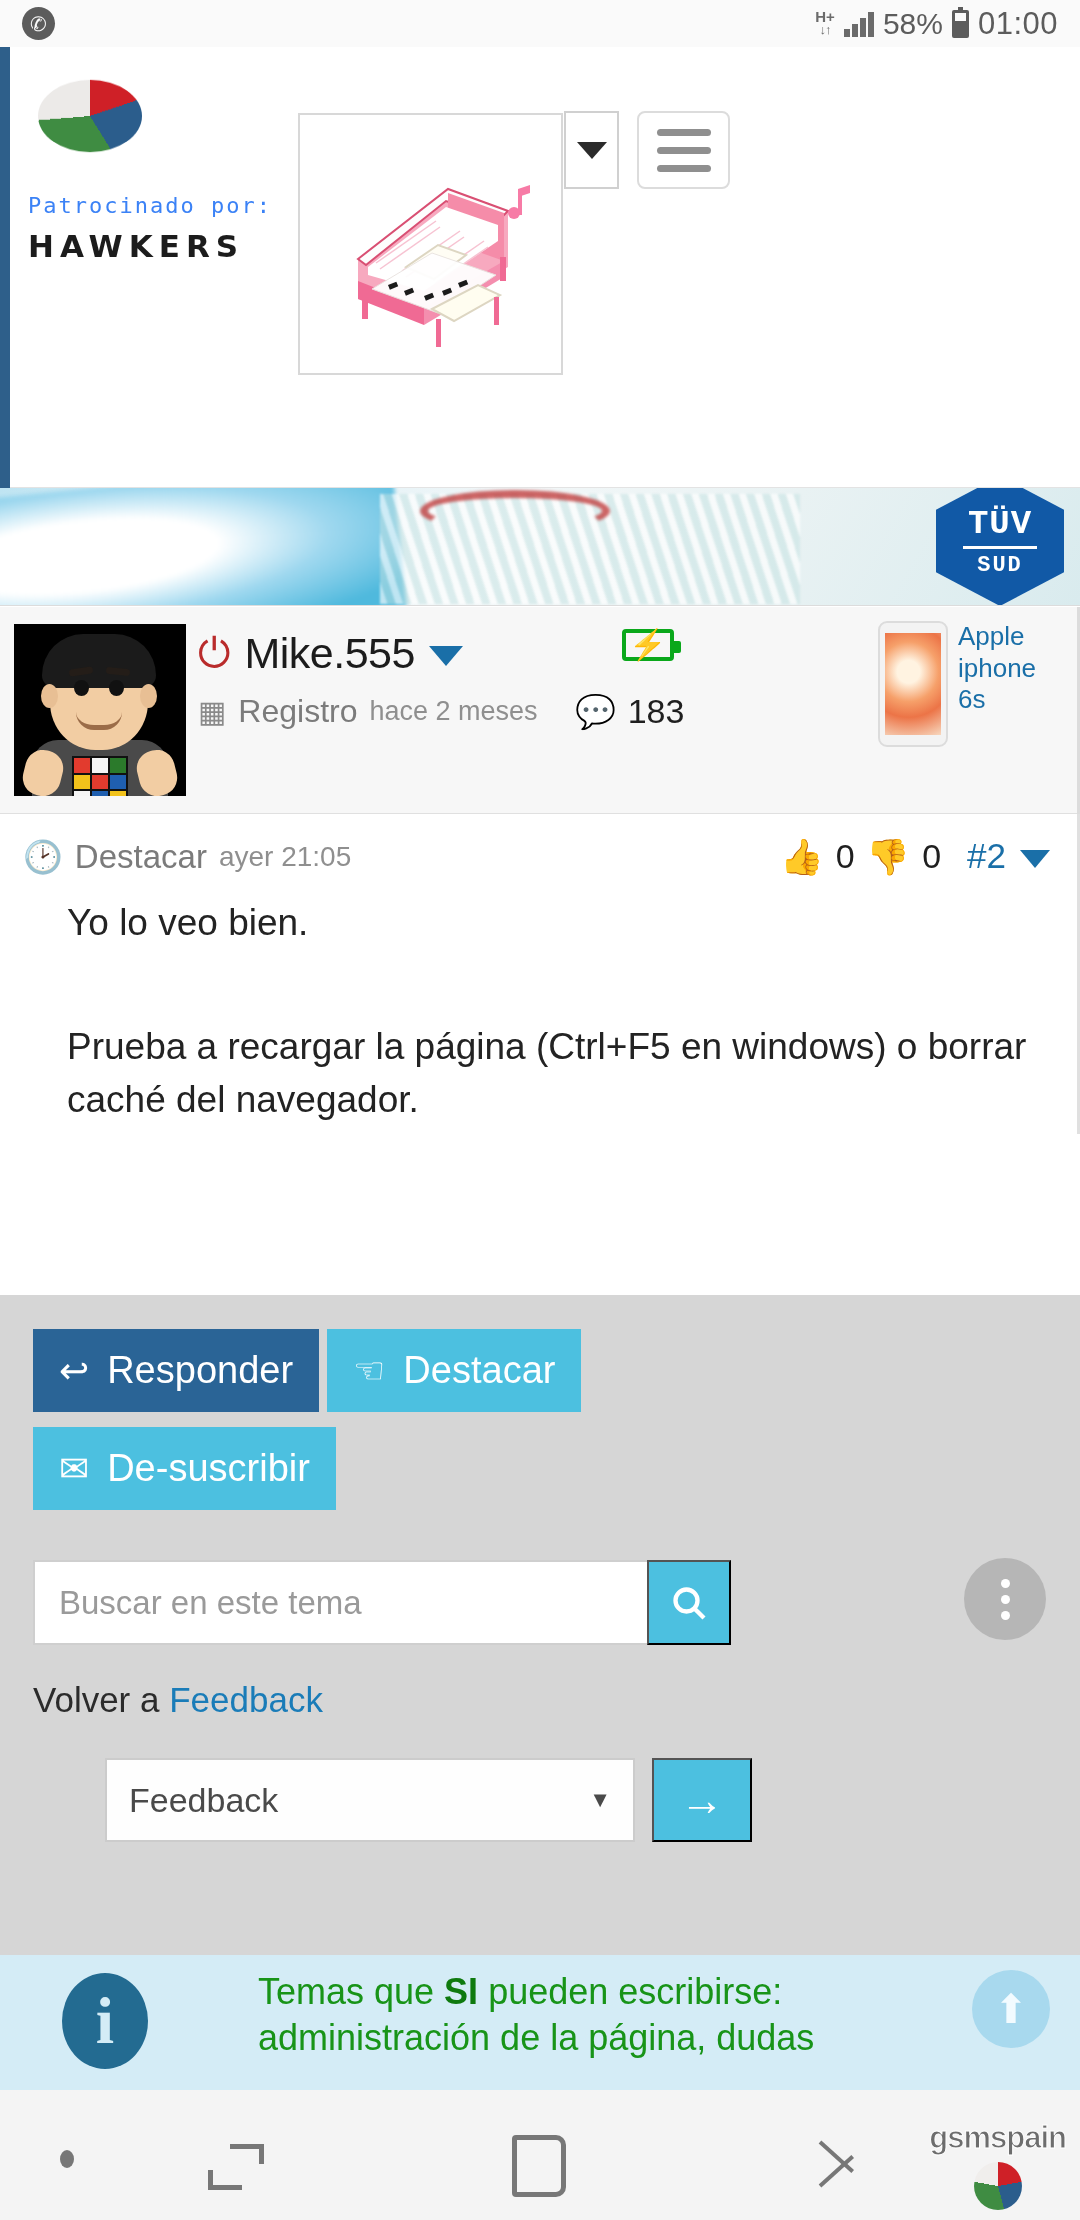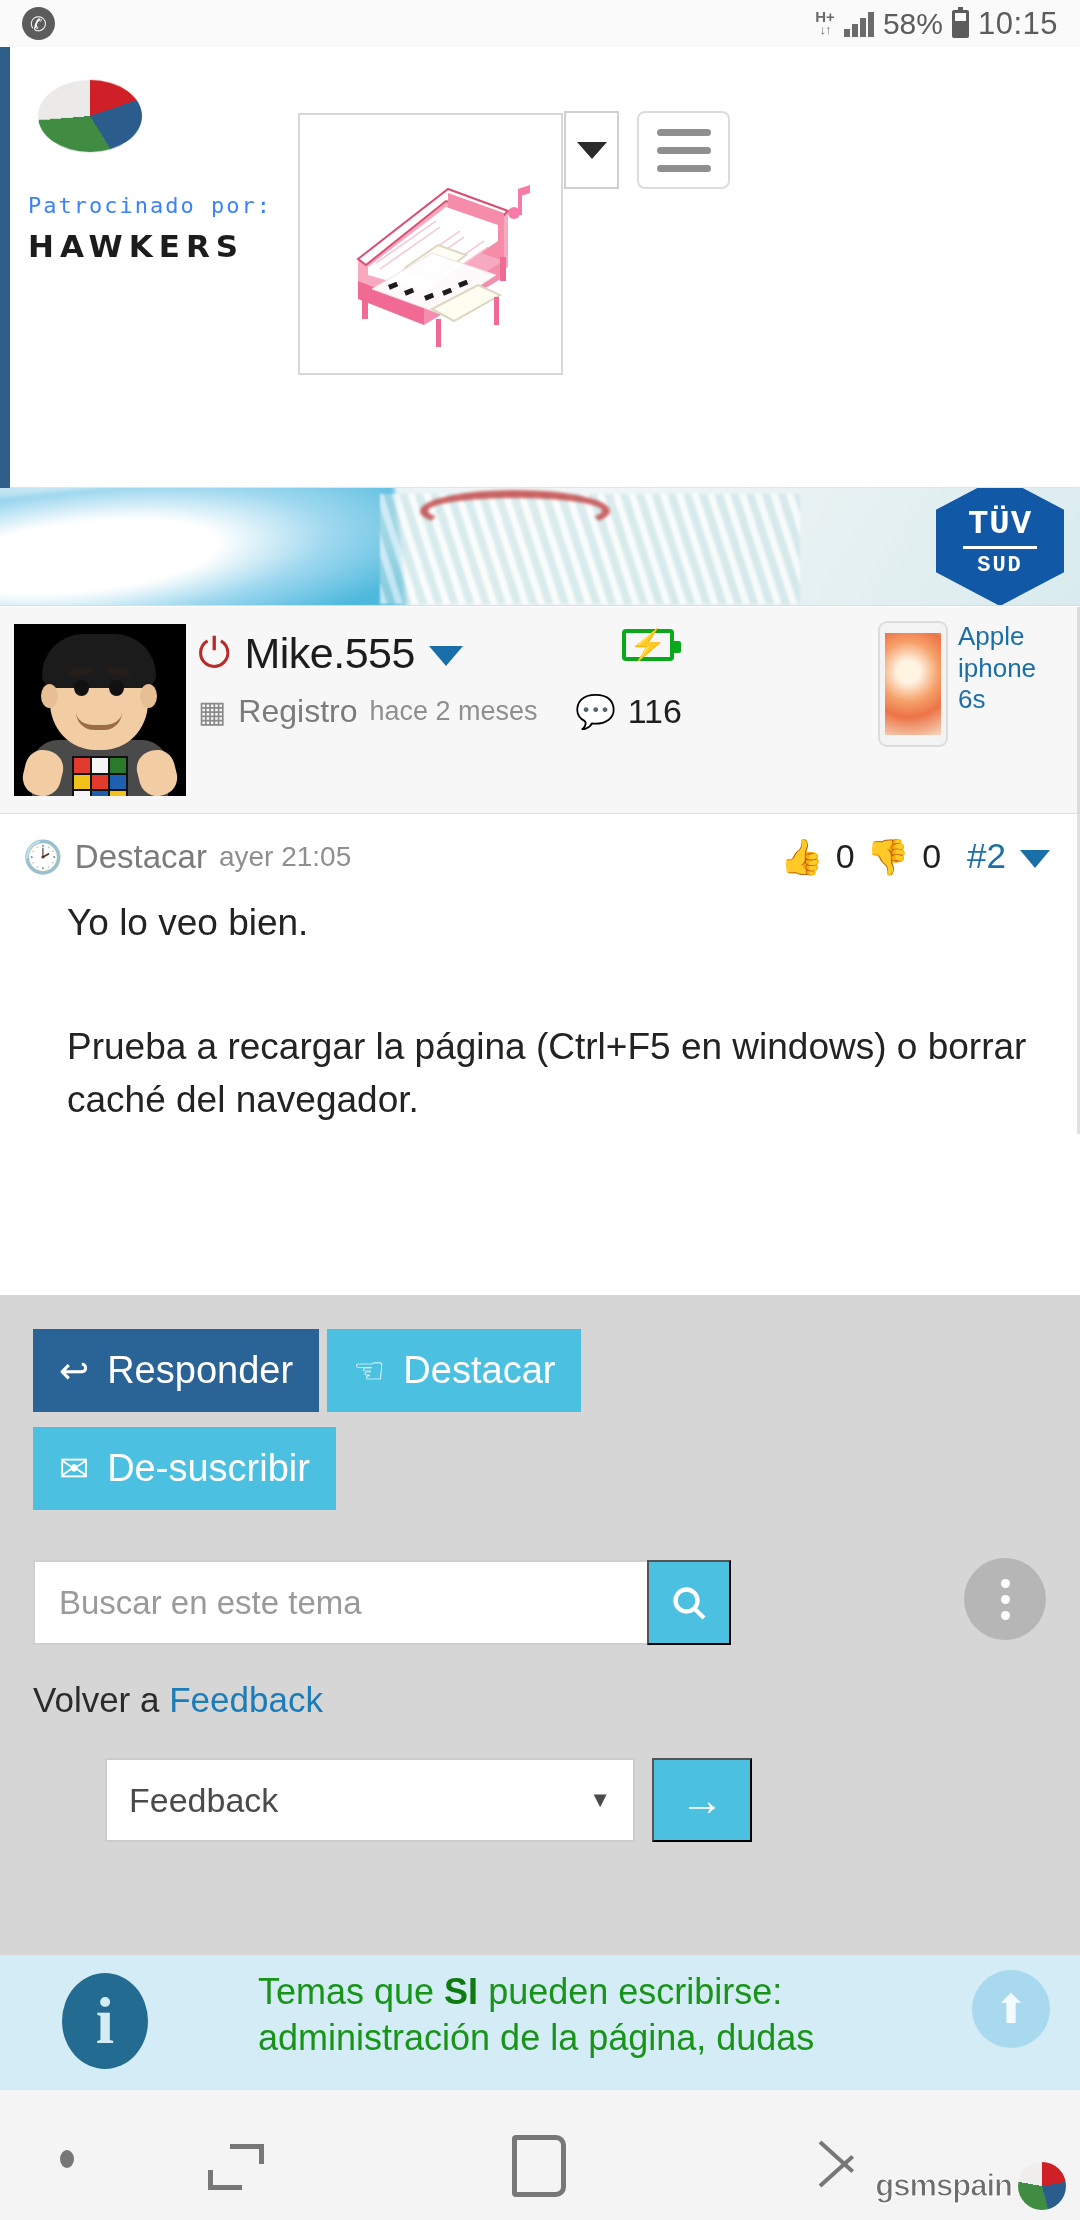--- a/index.html
+++ b/index.html
@@ -273,21 +273,21 @@
     border-right: 5px solid #777; border-top: 5px solid #777; }
   .nav-recents .b { position: absolute; left: 0; bottom: 0; width: 34px; height: 20px;
     border-left: 5px solid #777; border-bottom: 5px solid #777; }
   .nav-home { position: absolute; left: 512px; top: 45px; width: 54px; height: 62px;
     border: 5px solid #777; border-radius: 4px 10px 10px 4px; }
   .nav-back { position: absolute; left: 820px; top: 48px; width: 46px; height: 54px; }
   .nav-back .u { position: absolute; left: 0; top: 2px; width: 44px; height: 4px; background: #777;
     transform: rotate(42deg); transform-origin: left center; }
   .nav-back .d { position: absolute; left: 0; bottom: 4px; width: 44px; height: 4px; background: #777;
     transform: rotate(-42deg); transform-origin: left center; }
-  .watermark { position: absolute; right: 14px; bottom: 10px; display: flex; align-items: center; gap: 6px; }
+  .watermark { position: absolute; right: 14px; bottom: 10px; display: flex; align-items: center; gap: 6px; flex-direction: column; }
   .wm-text { font-size: 31px; font-weight: bold; color: #6d6d6d;
     -webkit-text-stroke: 1px #ffffff; letter-spacing: -1px; }
   .wm-logo { width: 48px; height: 48px; border-radius: 50%;
     background: conic-gradient(from 0deg, #cf2027 0deg 80deg, #2b5d8c 80deg 165deg,
       #3f8c42 165deg 280deg, #f0eeec 280deg 360deg); }
 </style>
 </head>
 <body>
 
 <div id="screen">
@@ -302,21 +302,21 @@
         <span class="arrows">↓↑</span>
       </div>
       <div class="sb-signal">
           <i></i>
           <i></i>
           <i></i>
           <i></i>
         </div>
       <div class="sb-batt-pct">58%</div>
       <div class="sb-batt"></div>
-      <div class="sb-time">10:15</div>
+      <div class="sb-time">01:00</div>
     </div>
   </div>
 
   <div class="sponsor-wrap">
     <div class="blue-rail"></div>
 
     <div class="sponsor-box">
       <div class="pie-logo">
         <div class="rim"></div>
           <div class="disc"></div>
@@ -424,21 +424,21 @@
         <span class="batt-charge">
           <span class="bolt">⚡</span>
         </span>
       </div>
       <div class="meta-row">
         <span class="cal-icon">▦</span>
         <span class="meta-strong">Registro</span>
         <span class="meta-light">hace 2 meses</span>
         <span class="comment-wrap">
           <span class="bubble-icon">💬</span>
-          <span class="comment-count">116</span>
+          <span class="comment-count">183</span>
         </span>
       </div>
     </div>
 
     <div class="phone-promo">
       <div class="phone-thumb">
         <div class="phone-screen"></div>
       </div>
       <div class="promo-text">Apple iphone 6s</div>
     </div>

